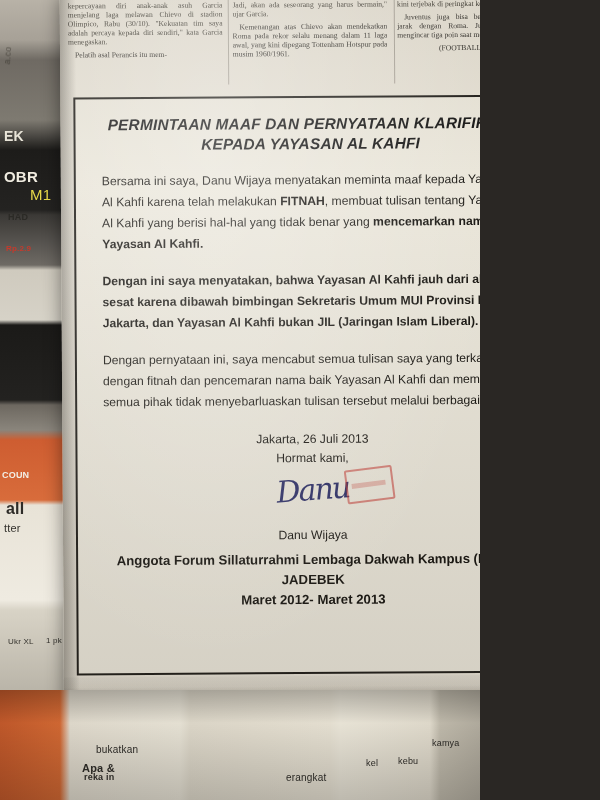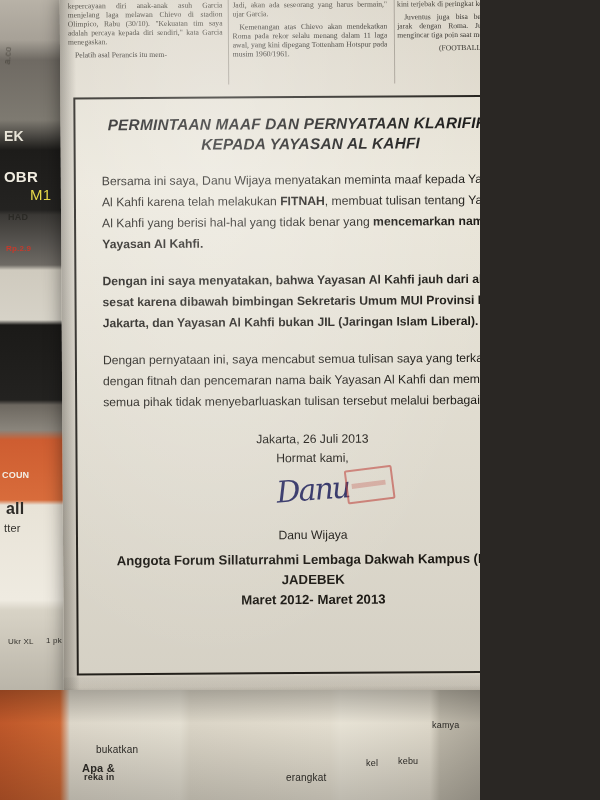--- a/index.html
+++ b/index.html
@@ -340,19 +340,19 @@
     <div class="bottom-newsprint"></div>
     <div class="fold" style="top:690px;"></div>
     <div class="edge-shadow-left"></div>
     <div class="edge-shadow-right"></div>
   </div>
 
   <div class="bg-bottom"></div>
   <div class="blur-text" style="left:82px; top:762px; font-size:11px; font-weight:bold; color:#2a2824;">Apa &amp;</div>
   <div class="blur-text" style="left:366px; top:758px; font-size:9px; color:#2a2824;">kel</div>
   <div class="blur-text" style="left:398px; top:756px; font-size:9px; color:#2a2824;">kebu</div>
-  <div class="blur-text" style="left:432px; top:720px; font-size:9px; color:#2a2824;">kamya</div>
+  <div class="blur-text" style="left:432px; top:738px; font-size:9px; color:#2a2824;">kamya</div>
   <div class="blur-text" style="left:286px; top:772px; font-size:10px; color:#2a2824;">erangkat</div>
   <div class="blur-text" style="left:494px; top:772px; font-size:18px; font-weight:bold; color:#2a2824;">50</div>
   <div class="blur-text" style="left:96px; top:744px; font-size:10px; color:#2a2824;">bukatkan</div>
   <div class="blur-text" style="left:84px; top:772px; font-size:9px; color:#2a2824;font-weight:bold;">reka in</div>
 
 </div>
 
 </body></html>

